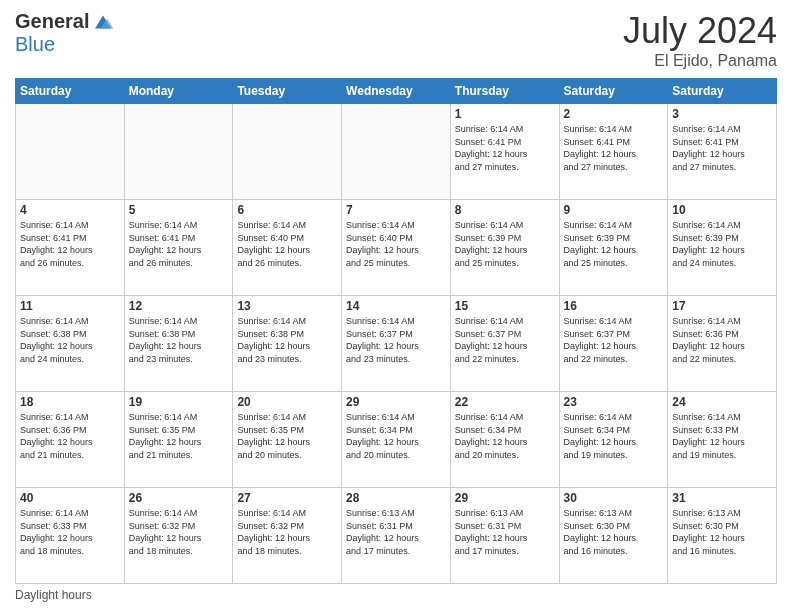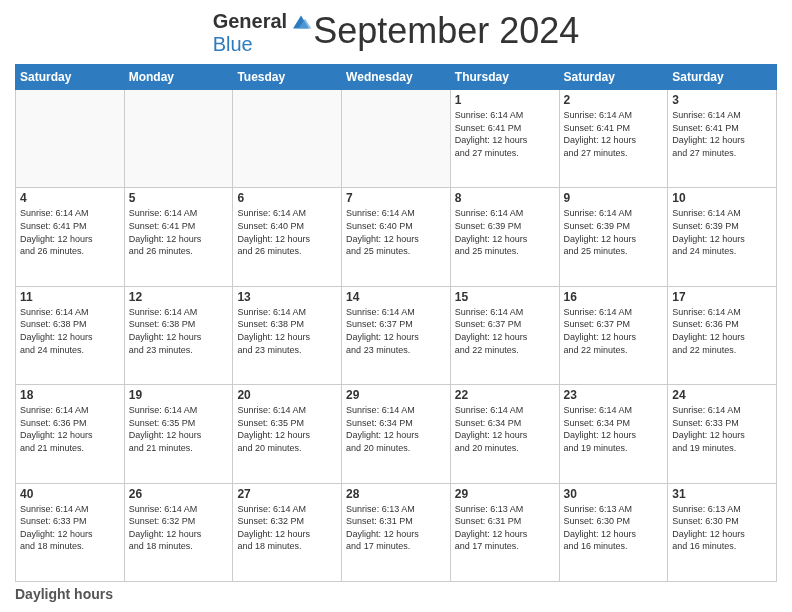--- a/index.html
+++ b/index.html
@@ -12,21 +12,21 @@
     }
     .page {
       width: 792px;
       height: 612px;
       padding: 10px 15px;
       display: flex;
       flex-direction: column;
     }
     .header {
       display: flex;
-      justify-content: center;
+      justify-content: space-between;
       align-items: flex-start;
       margin-bottom: 8px;
     }
     .logo {
       display: flex;
       flex-direction: column;
       align-items: flex-start;
     }
     .logo-text {
       display: flex;
@@ -95,43 +95,43 @@
       color: #333;
       display: block;
       margin-bottom: 2px;
     }
     .day-info {
       font-size: 9px;
       line-height: 1.4;
       color: #333;
     }
     .footer-note {
-      font-size: 14px;
+      font-size: 12px;
       color: #555;
       margin-top: 4px;
-      font-weight: bold;
     }
   </style>
 </head>
 <body>
 
 <div class="page">
   <div class="header">
     <div class="logo">
       <div class="logo-text">
         <span class="logo-general">General</span>
         <svg class="logo-icon" viewBox="0 0 30 24" xmlns="http://www.w3.org/2000/svg">
           <polygon points="5,20 15,4 25,20" fill="#2e7bbf"></polygon>
           <polygon points="12,20 20,8 28,20" fill="#5ba3d9" opacity="0.7"></polygon>
         </svg>
       </div>
       <span class="logo-blue">Blue</span>
     </div>
     <div class="title-section">
-      <div class="month-title">September 2024</div>
+      <div class="month-title">July 2024</div>
+      <div class="location">El Ejido, Panama</div>
     </div>
   </div>
 
   <table class="calendar">
     <thead>
       <tr>
       <th>Saturday</th>
           <th>Monday</th>
           <th>Tuesday</th>
           <th>Wednesday</th>

